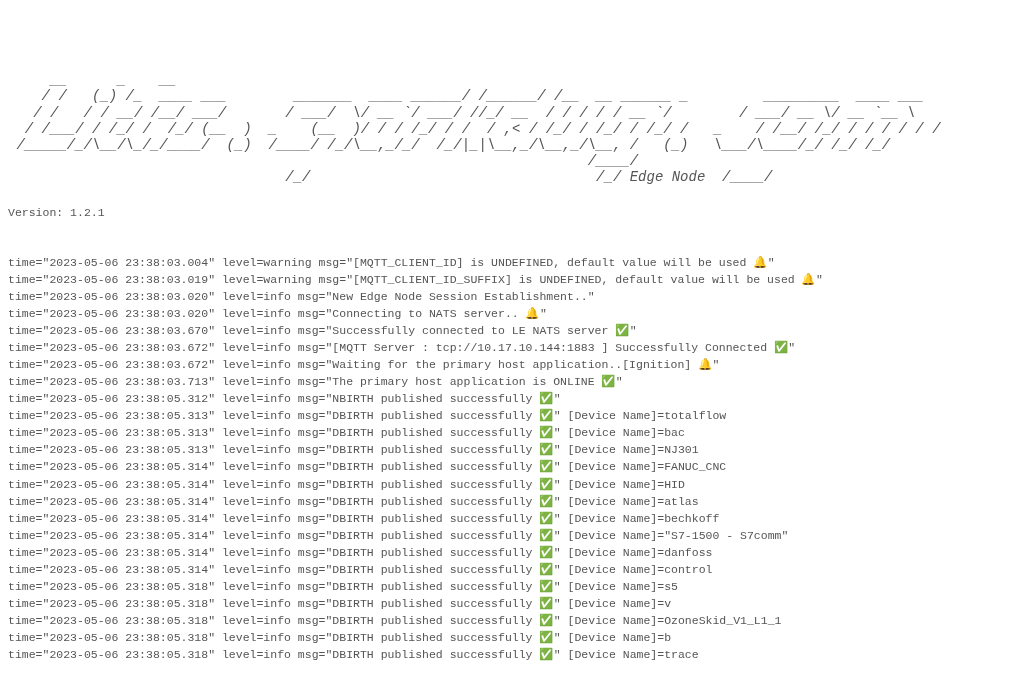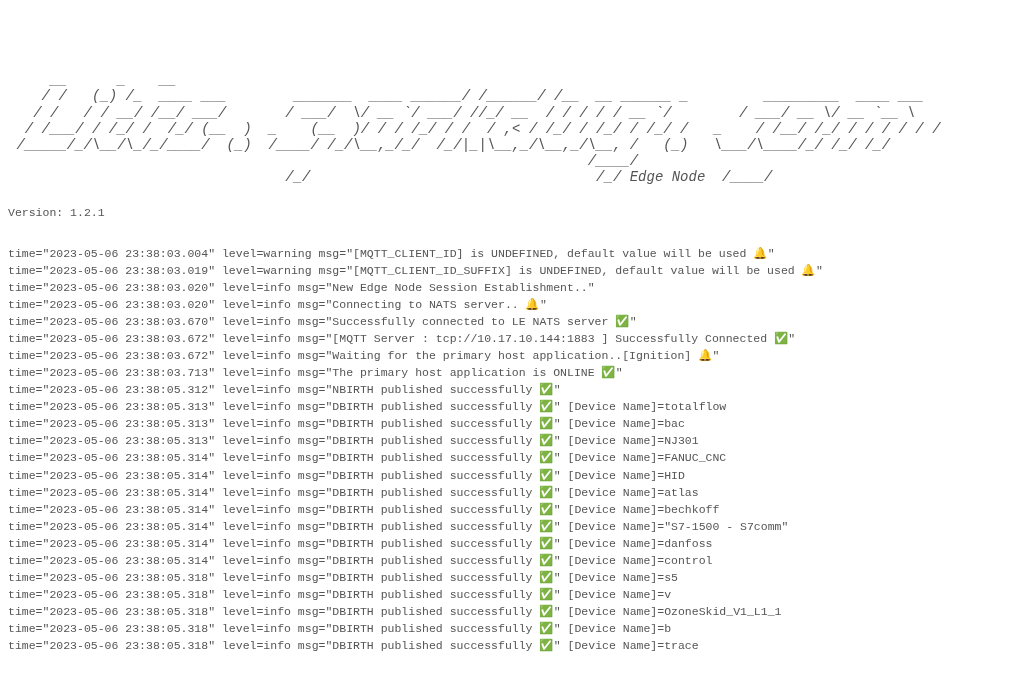--- a/index.html
+++ b/index.html
@@ -17,21 +17,21 @@
       line-height: 1.15;
       font-size: 14px;
       letter-spacing: 0;
       font-style: italic;
     }
     .log-line {
       white-space: pre;
     }
     .version {
       margin-top: 4px;
-      margin-bottom: 8px;
+      margin-bottom: 17px;
     }
     .emoji {
       font-family: 'Apple Color Emoji', 'Segoe UI Emoji', 'Noto Color Emoji', sans-serif;
     }
   </style>
 </head>
 <body>
 
 
 

